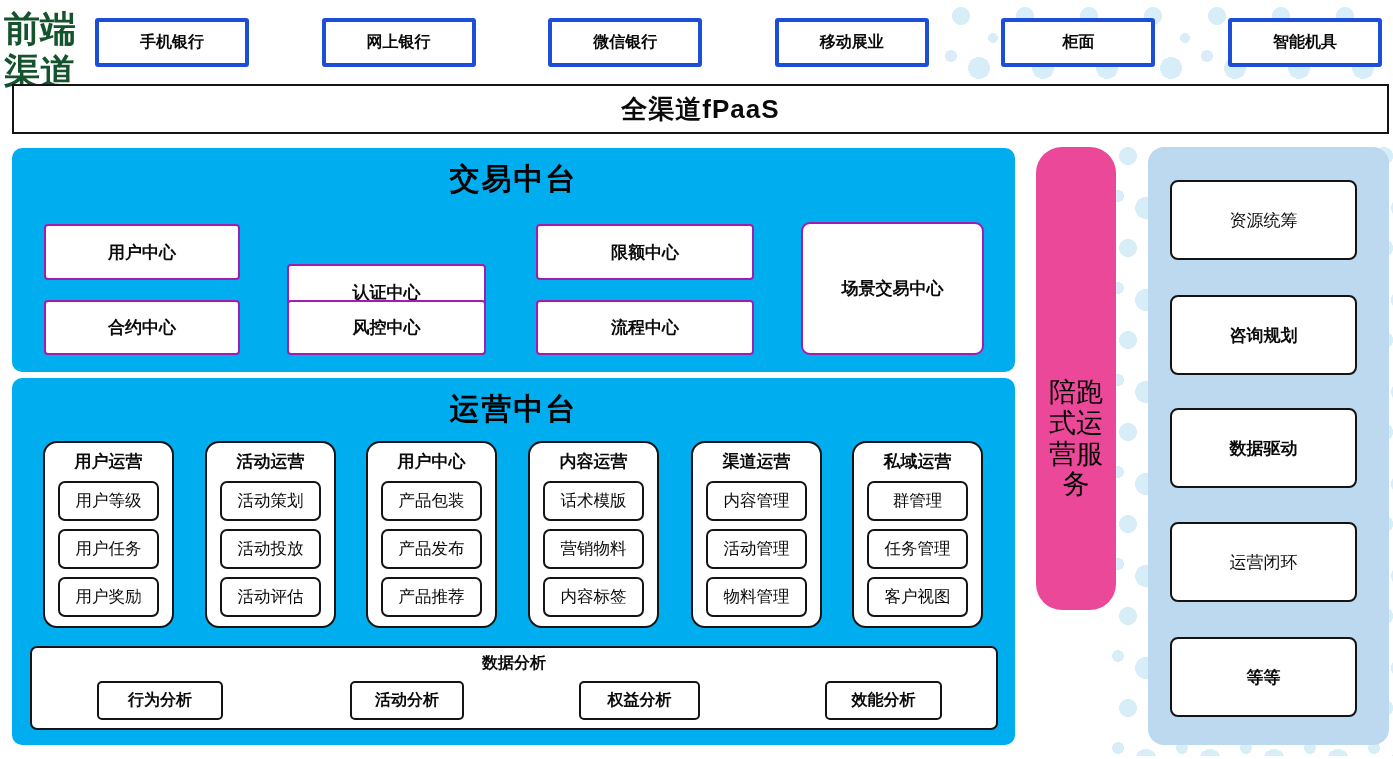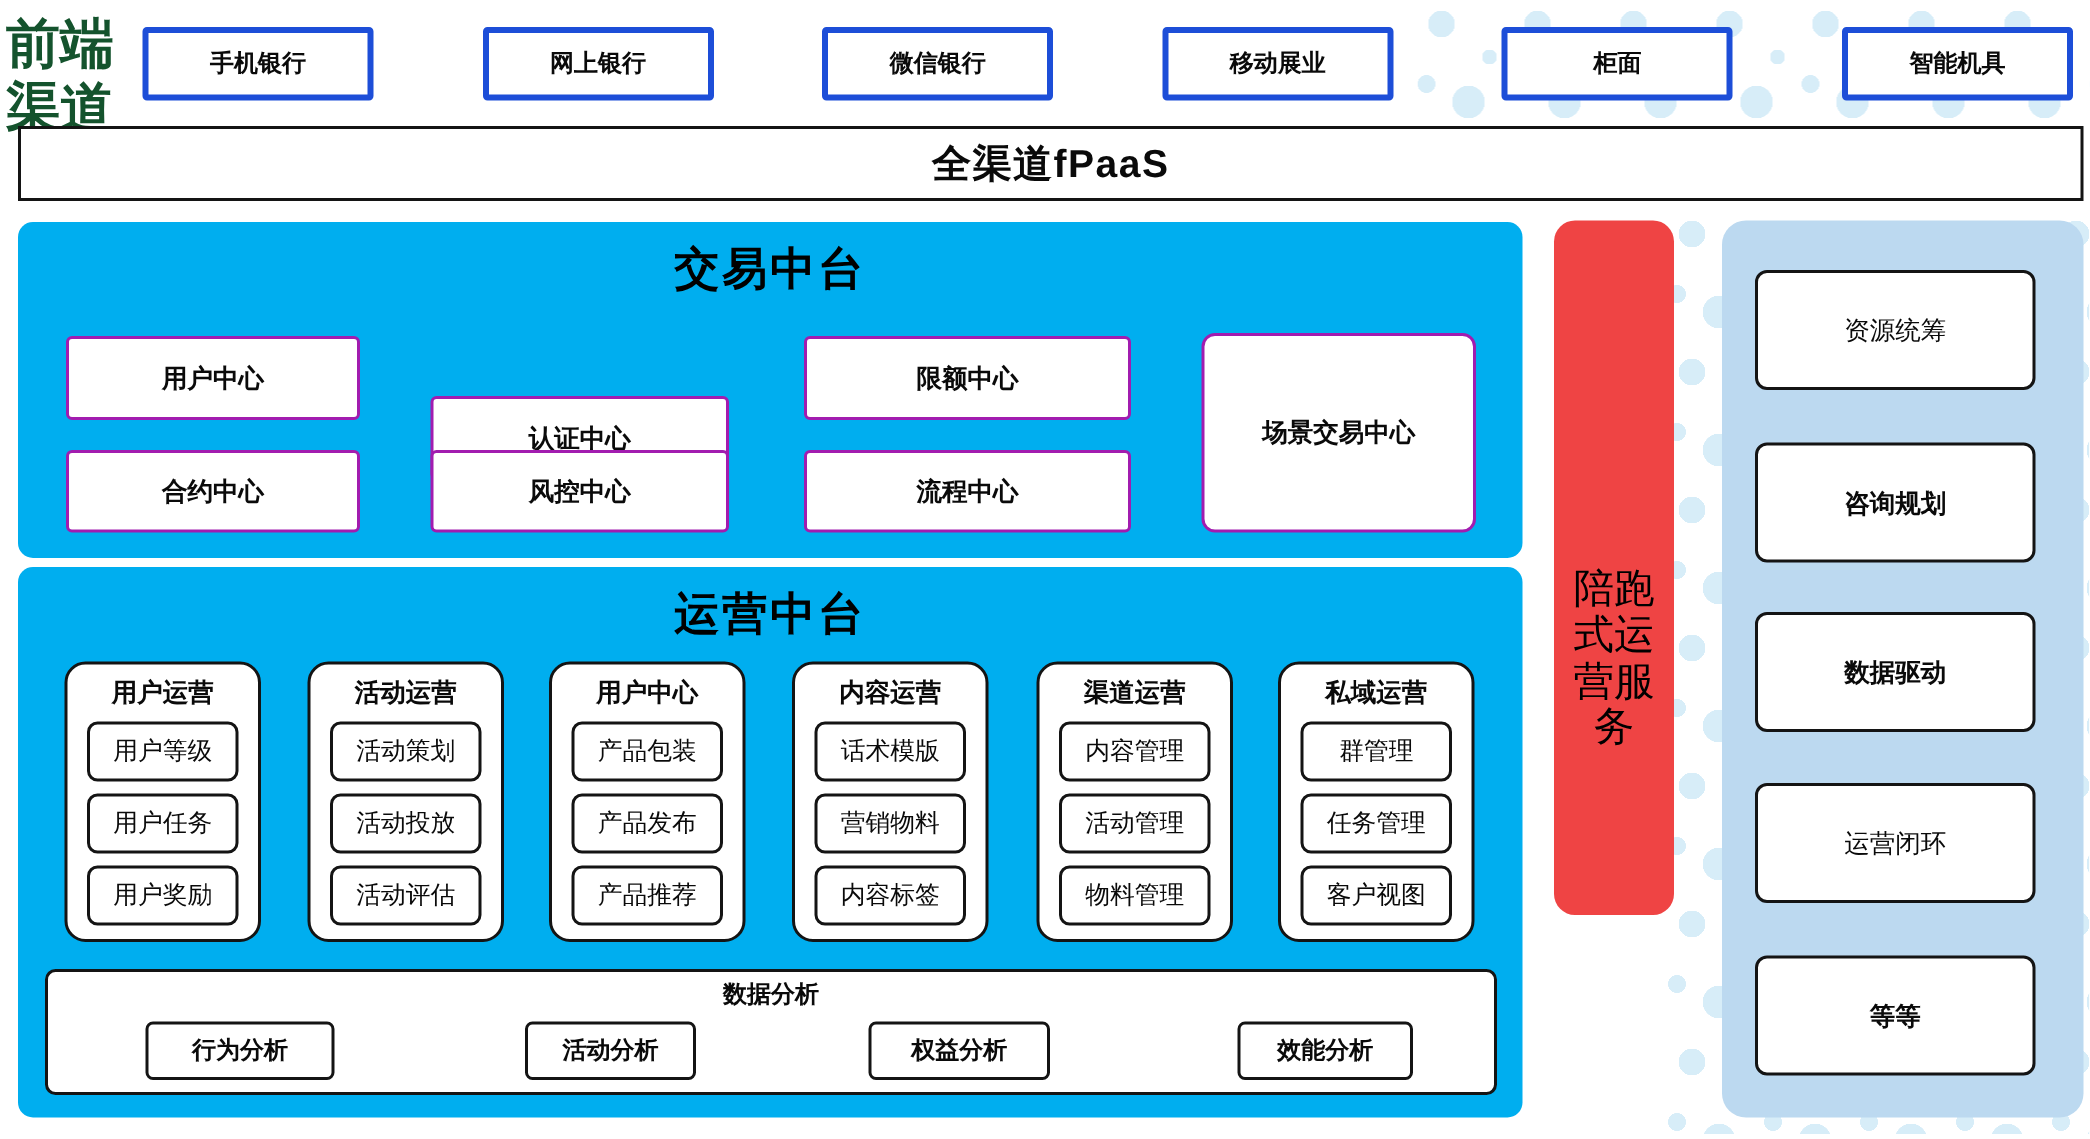--- a/index.html
+++ b/index.html
@@ -99,21 +99,21 @@
     font-size:16px; font-weight:600;
   }
   .da-1 { left:65px;  width:126px; }
   .da-2 { left:318px; width:114px; }
   .da-3 { left:547px; width:121px; }
   .da-4 { left:793px; width:117px; }
 
   
   .side-col {
     position:absolute; left:1036px; top:147px; width:80px; height:463px; z-index:1;
-    background:#ef4444; border-radius:14px;
+    background:#ec4899; border-radius:26px;
   }
   .side-text {
     margin-top:230px; padding:0 13px; text-align:center;
     font-size:27px; font-weight:500; line-height:1.14; color:#000;
     word-break:break-all;
   }
   .right-col {
     position:absolute; left:1148px; top:147px; width:241px; height:598px; z-index:1;
     background:#bcd9f0; border-radius:16px;
   }

